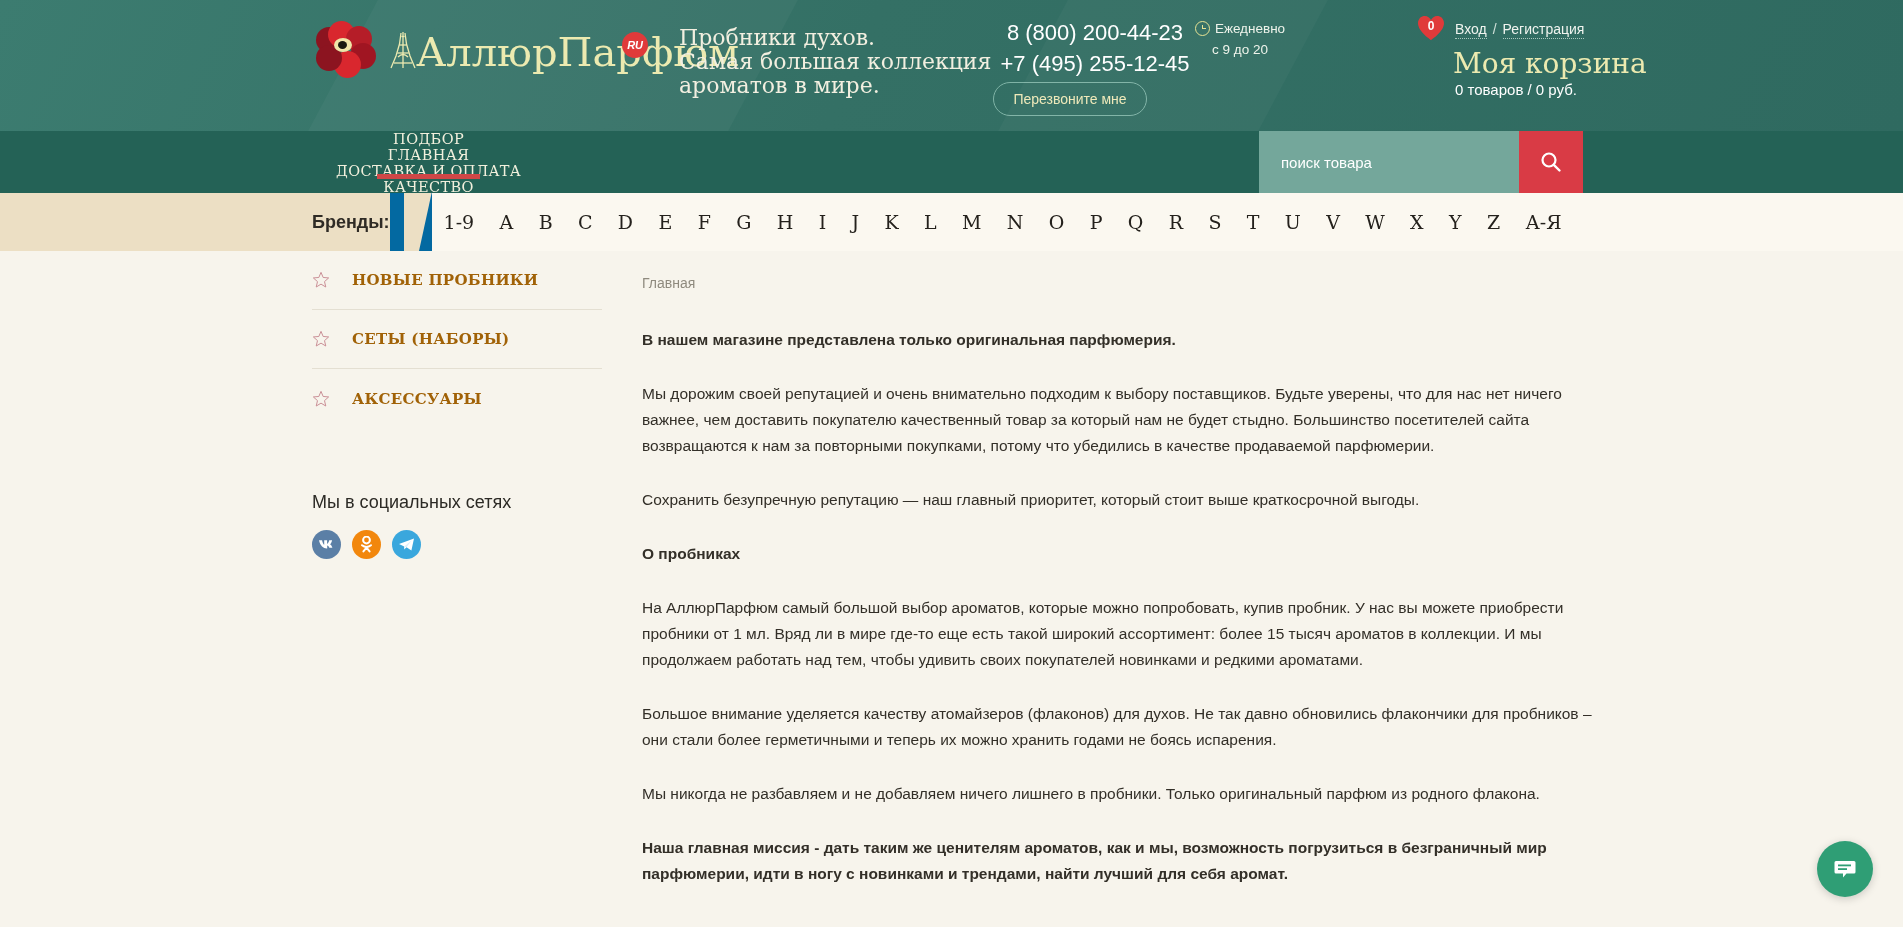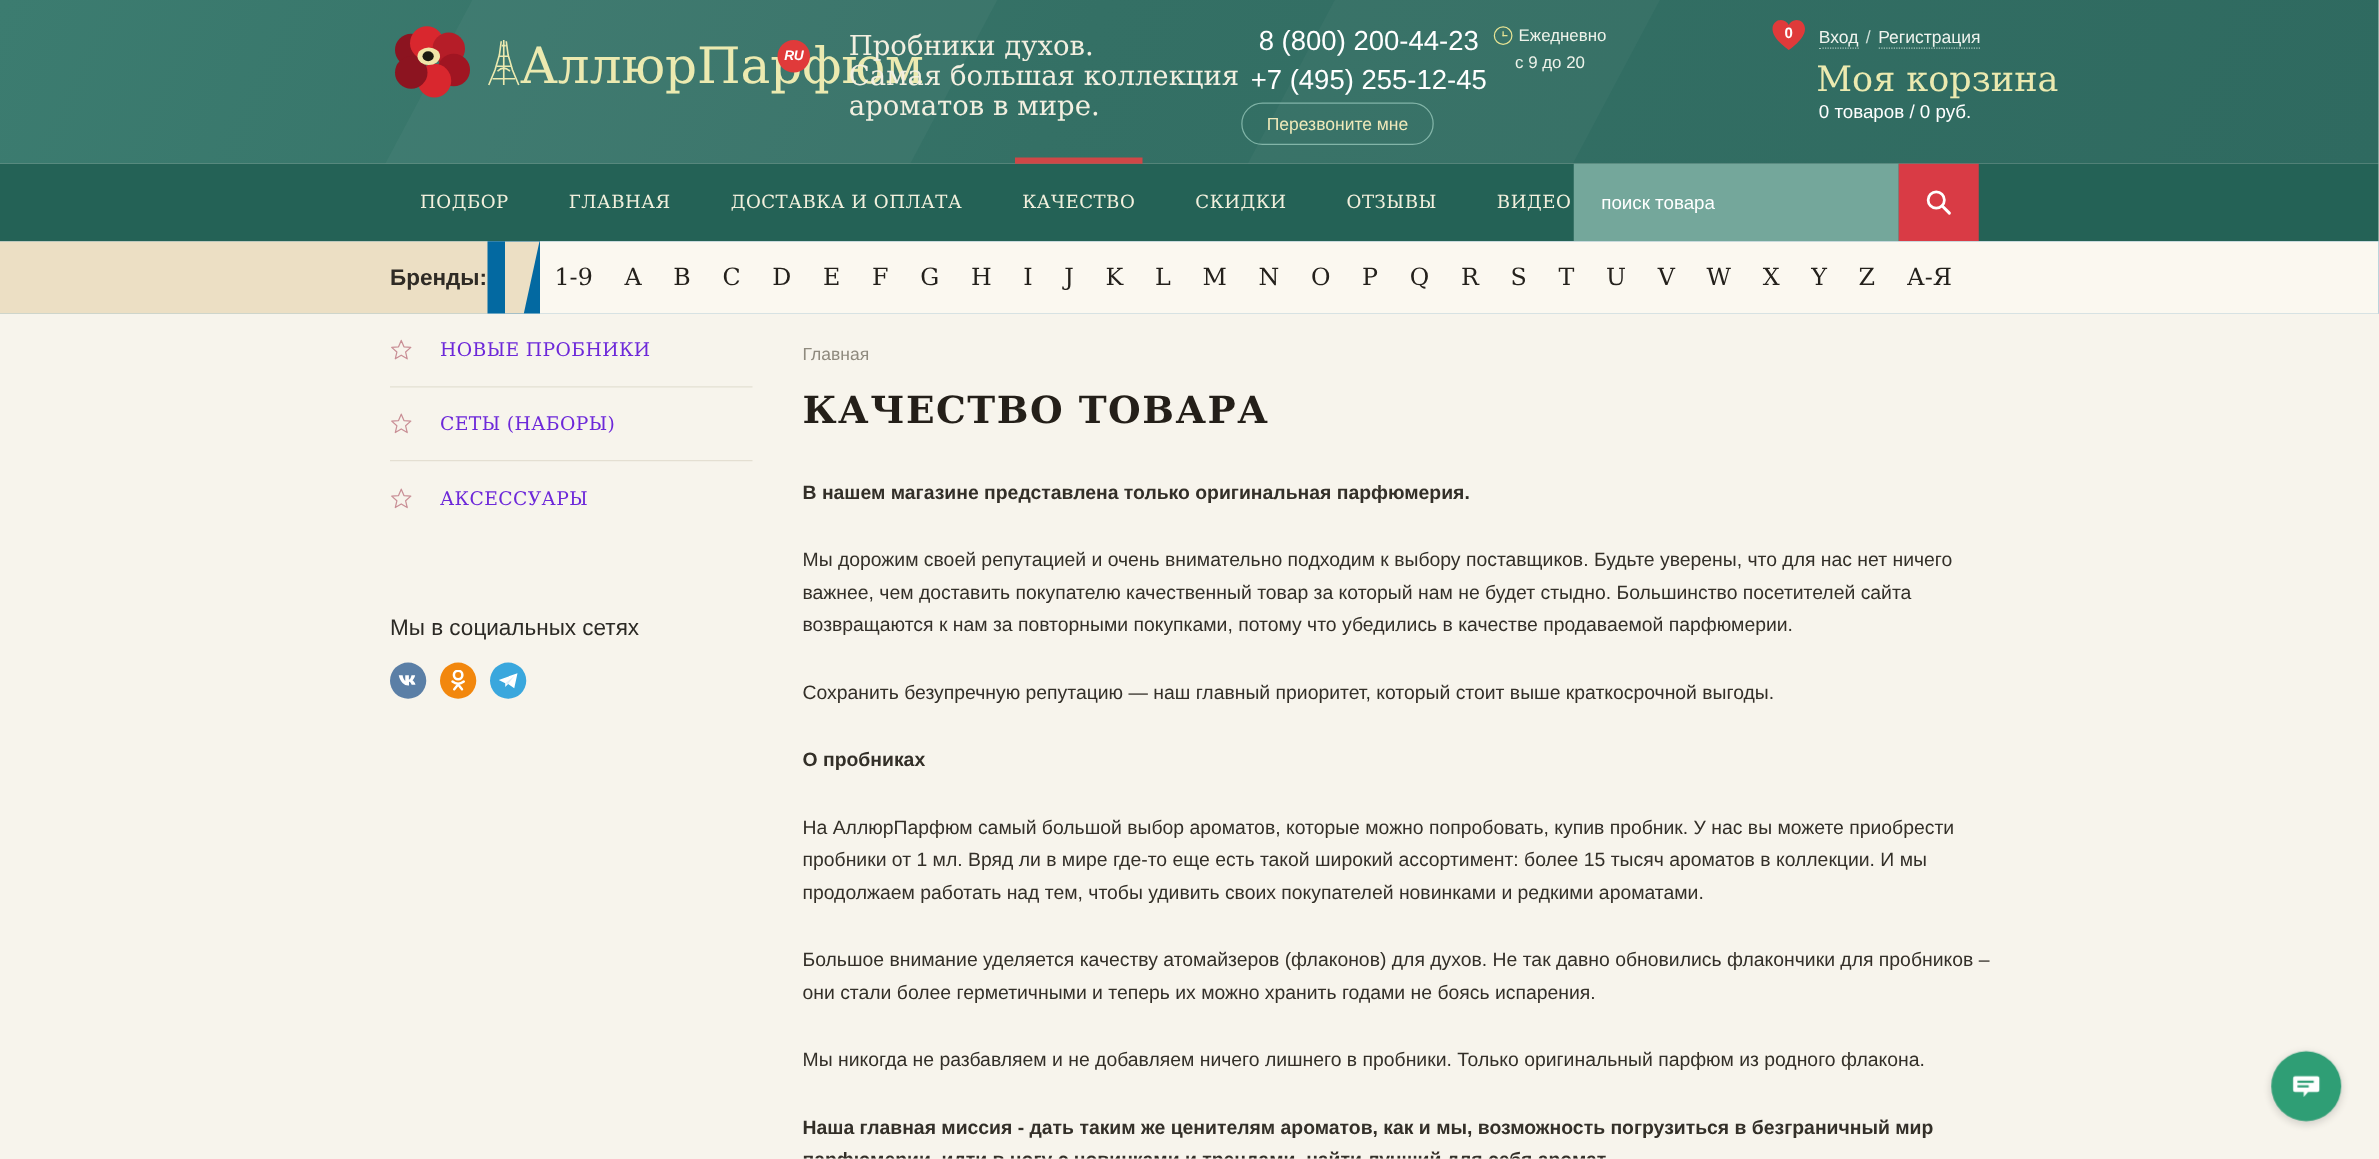--- a/index.html
+++ b/index.html
@@ -118,21 +118,21 @@
     font-size: 15px; color: #ffffff; white-space: nowrap;
   }
 
   
   .navbar {
     position: relative; width: 1903px; height: 62px;
     background: #246256;
   }
   .nav-items {
     position: absolute; left: 312px; top: 0; height: 62px;
-    display: flex; align-items: center; gap: 0;
+    display: flex; align-items: center; gap: 0; flex-direction: column;
   }
   .nav-item {
     position: relative; height: 62px; display: flex; align-items: center;
     padding: 0 24px; cursor: pointer;
     font-family: "DejaVu Serif", "Liberation Serif", serif;
     font-size: 14.5px; color: #f2f0dd; letter-spacing: 0.4px; white-space: nowrap;
   }
   .nav-item.active::before {
     content: ""; position: absolute; left: 18px; right: 18px; top: -5px;
     height: 5px; background: #cf4747;
@@ -188,21 +188,21 @@
   }
   .sidebar { position: absolute; left: 312px; top: 0; width: 290px; }
   .side-item {
     display: flex; align-items: center; gap: 22px;
     height: 59px; cursor: pointer;
     border-bottom: 1px solid #e4dfd2;
   }
   .side-item:last-of-type { border-bottom: 0; }
   .side-label {
     font-family: "DejaVu Serif", "Liberation Serif", serif;
-    font-size: 15px; font-weight: normal; color: #6d28d9;
+    font-size: 15px; font-weight: bold; color: #a16207;
     letter-spacing: 0.3px; white-space: nowrap;
   }
   .star-ic { width: 18px; height: 18px; flex: none; }
   .social-title {
     margin-top: 64px; font-size: 18px; color: #2c2a25;
     font-family: "Liberation Sans", sans-serif;
   }
   .social-row { margin-top: 17px; display: flex; gap: 11px; }
   .soc {
     width: 29px; height: 29px; border-radius: 50%;
@@ -419,21 +419,20 @@
         <svg width="17" height="15" viewBox="0 0 17 15">
           <path d="M1 7 L16 1.5 L13.4 13.5 L8.5 10.2 L6.2 12.6 L6.2 9.6 Z" fill="#ffffff"></path>
           <path d="M6.2 9.6 L13.6 3.6 L8.5 10.2" fill="#dbeefb"></path>
         </svg>
       </div>
     </div>
   </div>
 
   <div class="content">
     <div class="breadcrumb">Главная</div>
-    <h1 class="page-title">КАЧЕСТВО ТОВАРА</h1>
     <p class="para bold lead">В нашем магазине представлена только оригинальная парфюмерия.</p>
     <p class="para">Мы дорожим своей репутацией и очень внимательно подходим к выбору поставщиков. Будьте уверены, что для нас нет ничего важнее, чем доставить покупателю качественный товар за который нам не будет стыдно. Большинство посетителей сайта возвращаются к нам за повторными покупками, потому что убедились в качестве продаваемой парфюмерии.</p>
     <p class="para">Сохранить безупречную репутацию — наш главный приоритет, который стоит выше краткосрочной выгоды.</p>
     <p class="para bold">О пробниках</p>
     <p class="para">На АллюрПарфюм самый большой выбор ароматов, которые можно попробовать, купив пробник. У нас вы можете приобрести пробники от 1 мл. Вряд ли в мире где-то еще есть такой широкий ассортимент: более 15 тысяч ароматов в коллекции. И мы продолжаем работать над тем, чтобы удивить своих покупателей новинками и редкими ароматами.</p>
     <p class="para">Большое внимание уделяется качеству атомайзеров (флаконов) для духов. Не так давно обновились флакончики для пробников – они стали более герметичными и теперь их  можно хранить годами не боясь испарения.</p>
     <p class="para">Мы никогда не разбавляем и не добавляем ничего лишнего в пробники. Только оригинальный парфюм из родного флакона.</p>
     <p class="para bold">Наша главная миссия - дать таким же ценителям ароматов, как и мы, возможность погрузиться в безграничный мир парфюмерии, идти в ногу с новинками и трендами, найти лучший для себя аромат.</p>
 
   </div>

